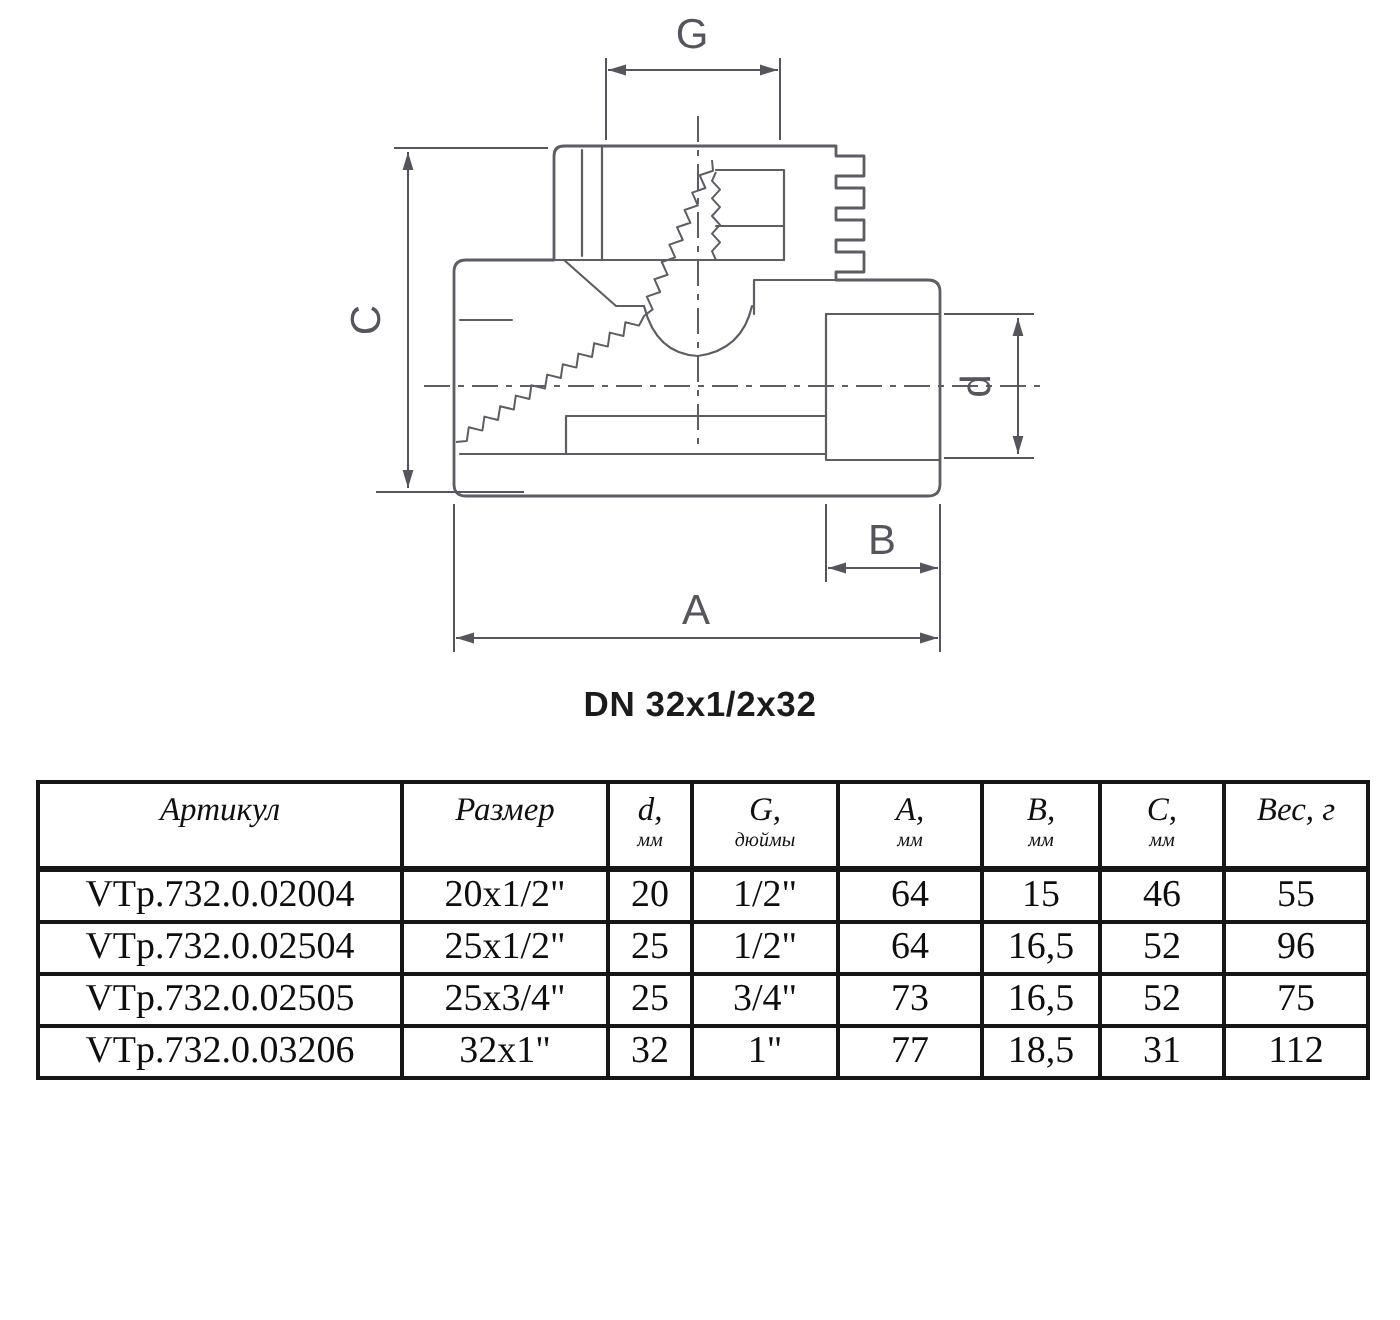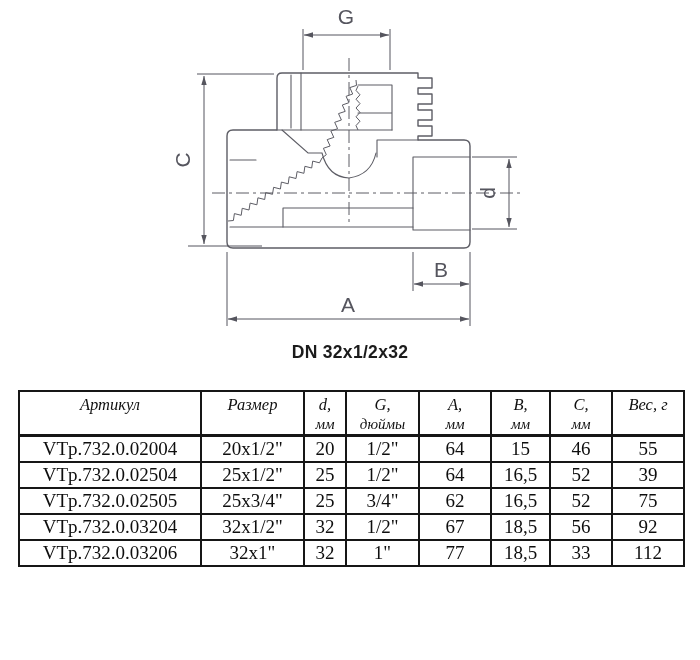--- a/index.html
+++ b/index.html
@@ -20,21 +20,21 @@
            color:#1b1b1b;letter-spacing:.3px;}
   
   #spec{position:absolute;left:18px;top:390px;width:665px;border-collapse:collapse;
         table-layout:fixed;background:#fff;}
   #spec th,#spec td{border:2px solid var(--tborder);overflow:hidden;white-space:nowrap;}
   #spec thead tr{height:43px;padding-left:39px;}
   #spec tbody tr{height:24px;}
   #spec th{font-style:italic;font-weight:normal;font-size:16.5px;color:#101010;
            vertical-align:top;padding-top:3px;text-align:center;line-height:1.2;
            border-bottom-width:3px;}
-  #spec th .h2{display:block;font-size:15px;}
+  #spec th .h2{display:block;font-size:10px;}
   #spec td{font-size:19px;color:#0e0e0e;text-align:center;vertical-align:middle;}
 </style>
 </head>
 <body>
 
 <div id="stage">
 
   <svg id="drawing" width="700" height="385" viewBox="0 0 700 385">
 
     <g>
@@ -148,47 +148,37 @@
           <td>55</td>
         </tr>
         <tr>
           <td>VTp.732.0.02504</td>
           <td>25x1/2"</td>
           <td>25</td>
           <td>1/2"</td>
           <td>64</td>
           <td>16,5</td>
           <td>52</td>
-          <td>39</td>
+          <td>96</td>
         </tr>
         <tr>
           <td>VTp.732.0.02505</td>
           <td>25x3/4"</td>
           <td>25</td>
           <td>3/4"</td>
-          <td>62</td>
+          <td>73</td>
           <td>16,5</td>
           <td>52</td>
           <td>75</td>
-        </tr>
-        <tr>
-          <td>VTp.732.0.03204</td>
-          <td>32x1/2"</td>
-          <td>32</td>
-          <td>1/2"</td>
-          <td>67</td>
-          <td>18,5</td>
-          <td>56</td>
-          <td>92</td>
         </tr>
         <tr>
           <td>VTp.732.0.03206</td>
           <td>32x1"</td>
           <td>32</td>
           <td>1"</td>
           <td>77</td>
           <td>18,5</td>
-          <td>33</td>
+          <td>31</td>
           <td>112</td>
         </tr>
       </tbody>
   </table>
 </div>
 
 </body></html>

